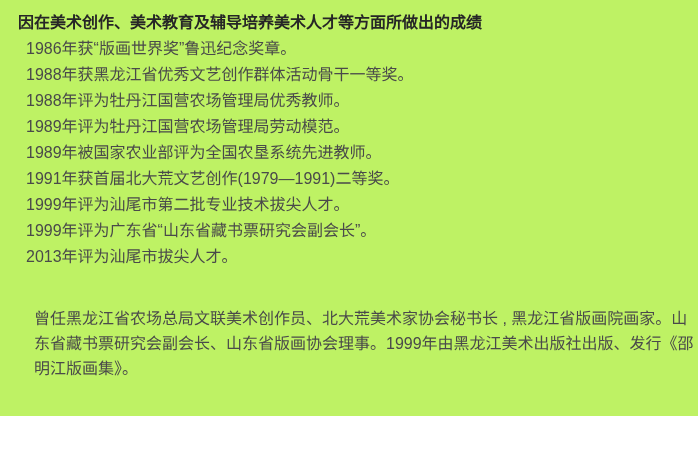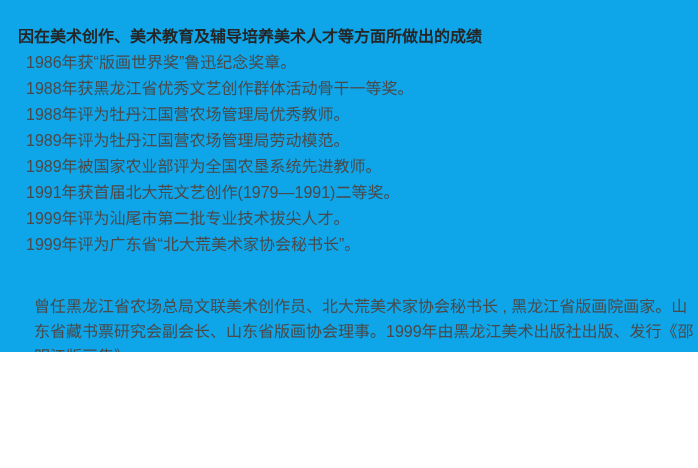--- a/index.html
+++ b/index.html
@@ -3,24 +3,24 @@
 <meta charset="utf-8">
 <style>
   html, body {
     margin: 0;
     padding: 0;
     background: #ffffff;
   }
   .page {
     position: relative;
     width: 698px;
-    height: 352px;
+    height: 416px;
     box-sizing: border-box;
-    padding: 24px 12px 0 18px;
-    background: #0ea5e9;
+    padding: 10px 12px 0 18px;
+    background: #bef264;
     font-family: "Liberation Sans", "DejaVu Sans", sans-serif;
     overflow: hidden;
   }
   .heading {
     font-size: 16px;
     line-height: 26px;
     font-weight: bold;
     color: #262626;
     margin: 0;
   }
@@ -47,16 +47,17 @@
 
 <div class="page">
   <div class="heading">因在美术创作、美术教育及辅导培养美术人才等方面所做出的成绩</div>
   <div class="achievement-line">1986年获“版画世界奖”鲁迅纪念奖章。</div>
   <div class="achievement-line">1988年获黑龙江省优秀文艺创作群体活动骨干一等奖。</div>
   <div class="achievement-line">1988年评为牡丹江国营农场管理局优秀教师。</div>
   <div class="achievement-line">1989年评为牡丹江国营农场管理局劳动模范。</div>
   <div class="achievement-line">1989年被国家农业部评为全国农垦系统先进教师。</div>
   <div class="achievement-line">1991年获首届北大荒文艺创作(1979—1991)二等奖。</div>
   <div class="achievement-line">1999年评为汕尾市第二批专业技术拔尖人才。</div>
-  <div class="achievement-line">1999年评为广东省“北大荒美术家协会秘书长”。</div>
+  <div class="achievement-line">1999年评为广东省“山东省藏书票研究会副会长”。</div>
+  <div class="achievement-line">2013年评为汕尾市拔尖人才。</div>
   <div class="spacer-line"></div>
   <p class="closing-paragraph">曾任黑龙江省农场总局文联美术创作员、北大荒美术家协会秘书长 , 黑龙江省版画院画家。山东省藏书票研究会副会长、山东省版画协会理事。1999年由黑龙江美术出版社出版、发行《邵明江版画集》。</p>
 </div>
 
 </body></html>

